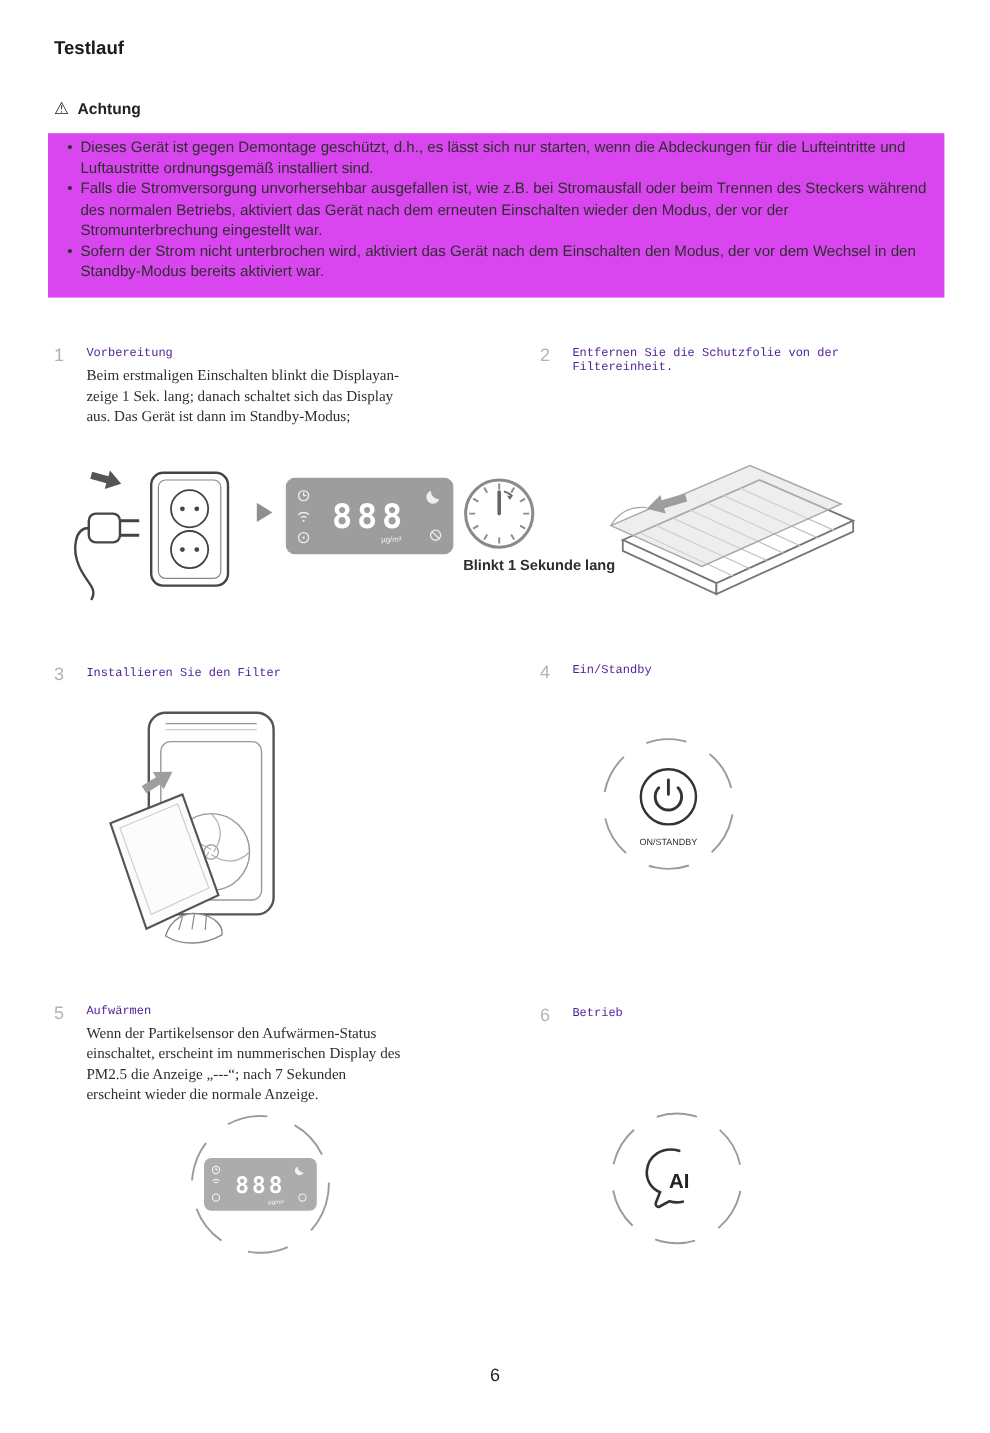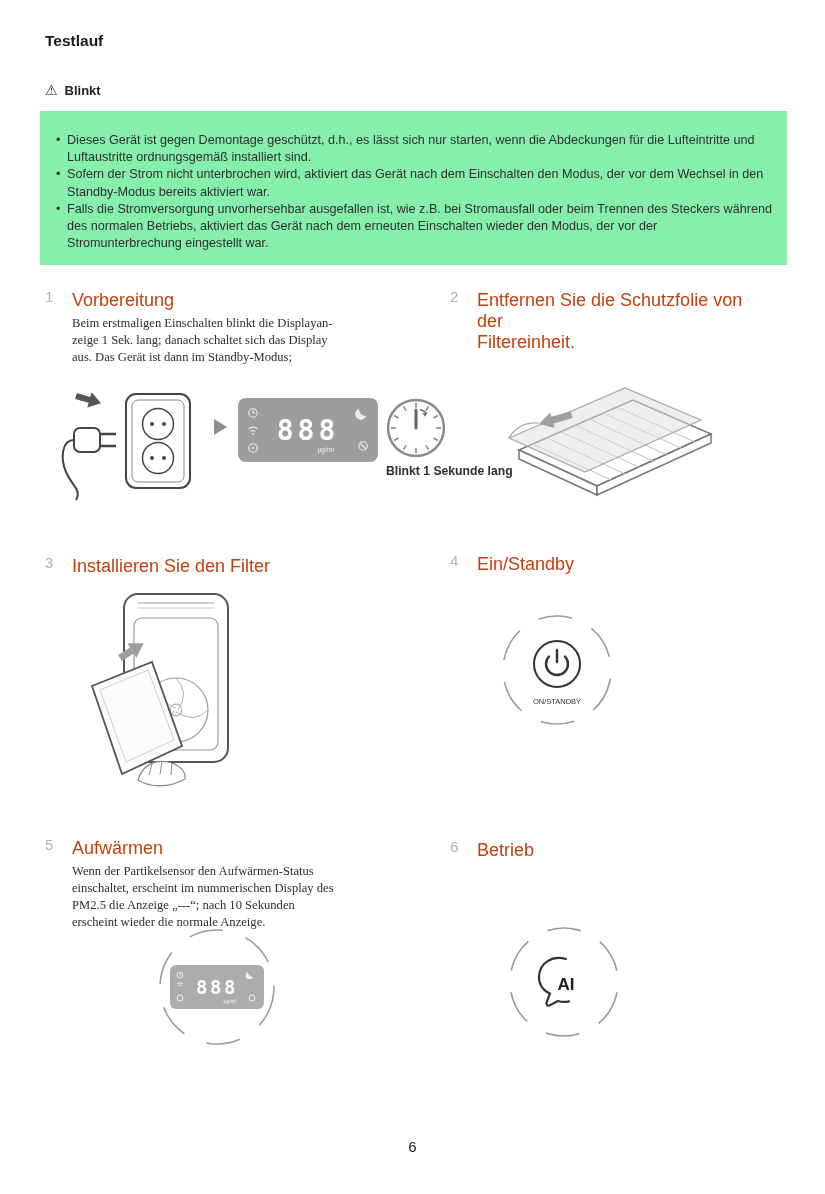--- a/index.html
+++ b/index.html
@@ -4,53 +4,53 @@
 <style>
   * { margin:0; padding:0; box-sizing:border-box; }
   html,body { background:#ffffff; }
   .page {
     position:relative; width:825px; height:1194px; background:#fff;
     font-family:"Liberation Sans", sans-serif; color:#2e2e2e; overflow:hidden;margin-top:12px;
   }
   .title { position:absolute; left:45px; top:20px; font-size:15.5px; font-weight:bold; color:#1a1a1a; }
   .achtung { position:absolute; left:45px; top:70px; font-size:13px; font-weight:bold; color:#222; display:flex; gap:7px; align-items:baseline; }
   .achtung .warn-glyph { font-weight:normal; font-size:14px; }
-  .warnbox { position:absolute; left:40px; top:99px; width:747px; background:#86efac; padding:21px 14px 13px 14px; }
+  .warnbox { position:absolute; left:40px; top:99px; width:747px; background:#d946ef; padding:4px 14px 13px 14px; }
   .warnbox ul { list-style:none; }
   .warnbox li { position:relative; padding-left:13px; font-size:12.6px; line-height:17.2px; color:#2e2e2e; }
   .warnbox li::before { content:"•"; position:absolute; left:2px; }
   .step { position:absolute; }
   .step-num { position:absolute; left:0; top:-2px; font-size:15px; color:#b3b3b3; }
   .step-content { margin-left:27px; }
-  .step-title { font-size:18px; color:#c2410c; margin-bottom:4px; }
+  .step-title { font-size:10px; color:#4c1d95; margin-bottom:4px;font-family:Liberation Mono, monospace; }
   .step-body { font-size:12.6px; line-height:17px; color:#2e2e2e;font-family:Liberation Serif, serif; }
   .pre { white-space:pre-line; }
   .illus { position:absolute; }
   .tri { position:absolute; width:0; height:0; border-left:13px solid #8f8f8f; border-top:8px solid transparent; border-bottom:8px solid transparent; }
   .caption { position:absolute; font-size:12.2px; color:#2e2e2e;font-weight:bold; }
   .pagenum { position:absolute; left:0; width:100%; top:1126px; text-align:center; font-size:15px; color:#222; }
   .bottom-dash { position:absolute; left:12px; right:12px; bottom:5px; border-top:2px dashed #4a4a4a; }
 </style>
 </head>
 <body>
 
 <div class="page">
 
   <h1 class="title">Testlauf</h1>
 
   <div class="achtung">
     <span class="warn-glyph">⚠</span>
-    <span>Blinkt</span>
+    <span>Achtung</span>
   </div>
 
   <div class="warnbox">
     <ul>
       <li>Dieses Gerät ist gegen Demontage geschützt, d.h., es lässt sich nur starten, wenn die Abdeckungen für die Lufteintritte und Luftaustritte ordnungsgemäß installiert sind.</li>
+      <li>Falls die Stromversorgung unvorhersehbar ausgefallen ist, wie z.B. bei Stromausfall oder beim Trennen des Steckers während des normalen Betriebs, aktiviert das Gerät nach dem erneuten Einschalten wieder den Modus, der vor der Stromunterbrechung eingestellt war.</li>
       <li>Sofern der Strom nicht unterbrochen wird, aktiviert das Gerät nach dem Einschalten den Modus, der vor dem Wechsel in den Standby-Modus bereits aktiviert war.</li>
-      <li>Falls die Stromversorgung unvorhersehbar ausgefallen ist, wie z.B. bei Stromausfall oder beim Trennen des Steckers während des normalen Betriebs, aktiviert das Gerät nach dem erneuten Einschalten wieder den Modus, der vor der Stromunterbrechung eingestellt war.</li>
     </ul>
   </div>
 
   <div class="step" style="left:45px; top:278px; width:365px;">
     <div class="step-num">1</div>
     <div class="step-content">
       <div class="step-title">Vorbereitung</div>
       <div class="step-body pre">Beim erstmaligen Einschalten blinkt die Displayan-
 zeige 1 Sek. lang; danach schaltet sich das Display
 aus. Das Gerät ist dann im Standby-Modus;</div>
@@ -204,21 +204,21 @@
     </g>
     <text x="65" y="96" text-anchor="middle" font-family="'Liberation Sans', sans-serif" font-size="7.5" fill="#333">ON/STANDBY</text>
   </svg>
 
   <div class="step" style="left:45px; top:826px; width:365px;">
     <div class="step-num">5</div>
     <div class="step-content">
       <div class="step-title">Aufwärmen</div>
       <div class="step-body pre">Wenn der Partikelsensor den Aufwärmen-Status
 einschaltet, erscheint im nummerischen Display des
-PM2.5 die Anzeige „---“; nach 10 Sekunden
+PM2.5 die Anzeige „---“; nach 7 Sekunden
 erscheint wieder die normale Anzeige.</div>
     </div>
   </div>
 
   <svg class="illus" style="left:148px; top:906px;" width="138" height="138" viewBox="0 0 138 138">
     <circle cx="69" cy="69" r="57" fill="none" stroke="#9b9b9b" stroke-width="1.6" stroke-dasharray="34 24" transform="rotate(8 69 69)"></circle>
     <g opacity="0.92">
       <rect x="22" y="47" width="94" height="44" rx="6" fill="#a6a6a6"></rect>
       <g stroke="#f2f2f2" fill="none" stroke-width="0.9">
         <circle cx="32" cy="57" r="3"></circle>

